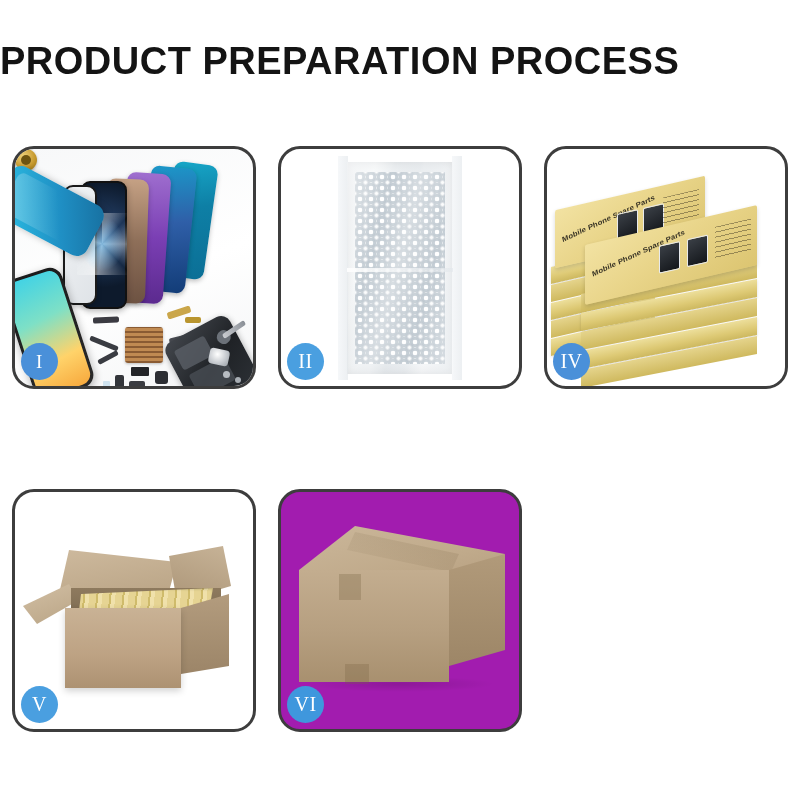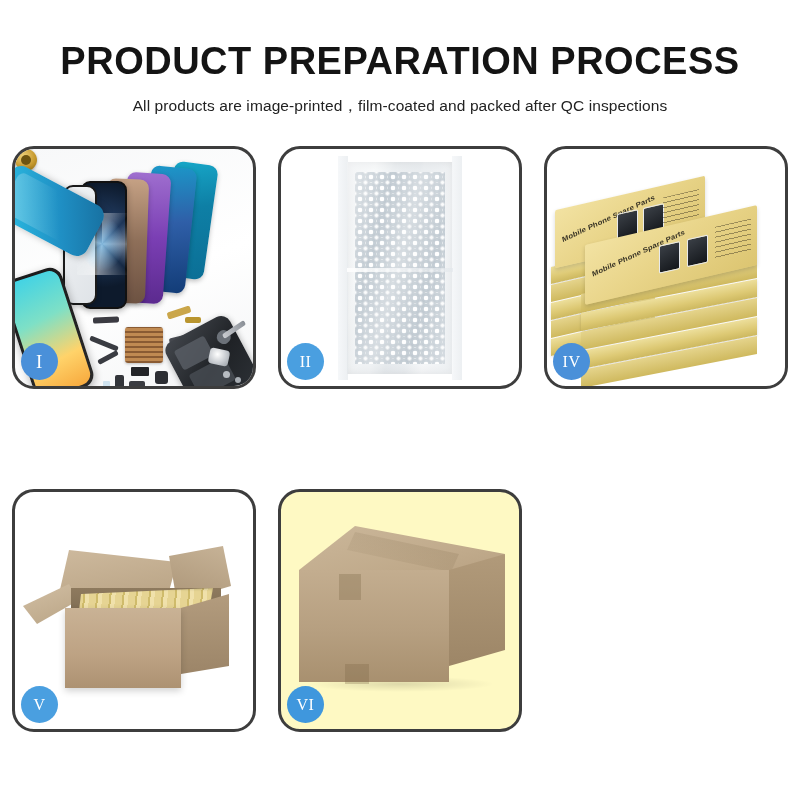--- a/index.html
+++ b/index.html
@@ -5,21 +5,21 @@
   * { box-sizing: border-box; margin: 0; padding: 0; }
   html, body {
     width: 800px; height: 800px;
     background: #ffffff;
     font-family: "Liberation Sans", sans-serif;
     overflow: hidden;
   }
   .page { position: relative; width: 800px; height: 800px; background:#fff; }
 
   
-  .header { position:absolute; left:0; top:0; width:800px; text-align:center; }
+  .header { position:absolute; left:0; top:0; width:800px; }
   .title {
     font-family:"Liberation Sans", sans-serif;
     font-size:38px; font-weight:700; letter-spacing:0.5px;
     color:#141414; line-height:1; margin-top:42px;
   }
   .subtitle {
     font-family:"Liberation Sans", sans-serif;
     font-size:15.5px; font-weight:400; color:#222;
     margin-top:16px; letter-spacing:0.1px;
   }
@@ -44,21 +44,21 @@
 
   
   .badge {
     position:absolute; left:6px; bottom:6px;
     width:37px; height:37px; border-radius:50%;
     display:flex; align-items:center; justify-content:center;
     font-family:"Liberation Serif", serif;
     font-size:19px; color:#ffffff; letter-spacing:0.5px;
     z-index:40;
   }
-  .badge.sm { font-size:16px; }
+  .badge.sm { font-size:20px; }
 
   
   .p1 { background:linear-gradient(160deg,#f7f8f9 0%, #ffffff 55%, #f4f5f6 100%); }
   .ph { position:absolute; border-radius:9px; }
   .ph.fan1 { width:44px; height:115px; left:152px; top:14px;
     background:linear-gradient(165deg,#17a7c8,#0e7fa5 40%,#0b6f96);
     transform:rotate(8deg); box-shadow:0 2px 5px rgba(0,0,0,.25); }
   .ph.fan2 { width:46px; height:125px; left:130px; top:18px;
     background:linear-gradient(170deg,#1b98c9,#2f5fa8 45%,#123c77);
     transform:rotate(6deg); box-shadow:0 2px 5px rgba(0,0,0,.28); }
@@ -237,21 +237,21 @@
   .ct-flapR { position:absolute; left:132px; top:14px; width:62px; height:56px;
     background:linear-gradient(200deg,#c7b397,#ab9577);
     clip-path:polygon(0 10px, 54px 0, 62px 40px, 8px 56px); }
   .ct-goods { position:absolute; left:40px; top:56px; width:136px; height:40px;
     background:
       repeating-linear-gradient(96deg, #e6d493 0 7px, #cfbb6b 7px 9px, #f0e1ab 9px 13px);
     clip-path:polygon(4px 6px, 136px 0, 130px 34px, 0 40px);
     box-shadow:0 1px 3px rgba(0,0,0,.2) inset; }
 
   
-  .p6 { background:#fef9c3;text-align:center; }
+  .p6 { background:#a21caf;text-align:center; }
   .sealed { position:absolute; left:18px; top:34px; width:206px; height:178px; }
   .se-top { position:absolute; left:0; top:0; width:206px; height:72px;
     background:linear-gradient(165deg,#cbb79a 0%, #c0aa8b 55%, #b29b7c 100%);
     clip-path:polygon(56px 0, 206px 28px, 150px 72px, 0 44px); }
   .se-top .seam { position:absolute; left:48px; top:6px; width:112px; height:60px;
     background:linear-gradient(200deg, rgba(120,100,70,.22), rgba(120,100,70,0));
     clip-path:polygon(8px 0, 112px 22px, 104px 40px, 0 18px); }
   .se-left { position:absolute; left:0; top:44px; width:150px; height:112px;
     background:linear-gradient(180deg,#c3ad8f 0%, #b69f80 55%, #a8906f 100%); }
   .se-left .tab { position:absolute; left:40px; top:4px; width:22px; height:26px;
@@ -264,21 +264,20 @@
   .se-shadow { position:absolute; left:6px; top:150px; width:190px; height:16px;
     background:radial-gradient(ellipse at 50% 50%, rgba(0,0,0,.13), rgba(0,0,0,0) 70%); }
 </style>
 </head>
 <body>
 
 <div class="page">
 
   <div class="header">
     <div class="title">PRODUCT PREPARATION PROCESS</div>
-    <div class="subtitle">All products are image-printed，film-coated and packed after QC inspections</div>
   </div>
 
   <div class="grid">
 
     <div class="panel p1">
       <div class="stage">
         <div class="ph fan1"></div>
         <div class="ph fan2"></div>
         <div class="ph fan3"></div>
         <div class="ph fan4"></div>

